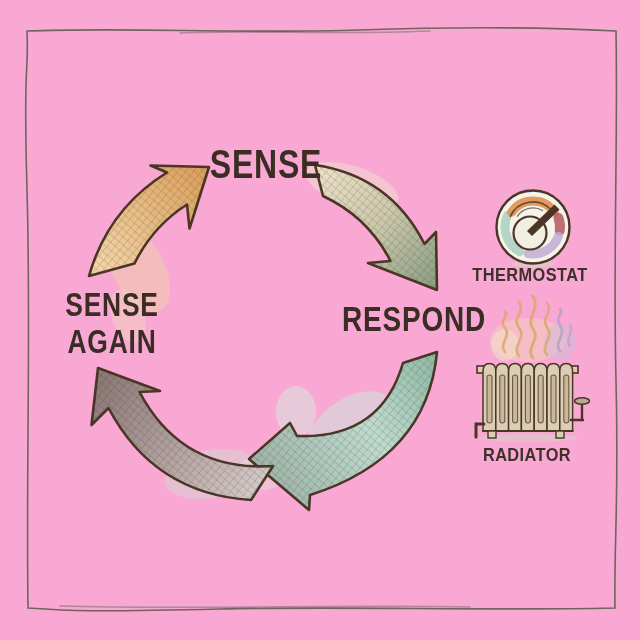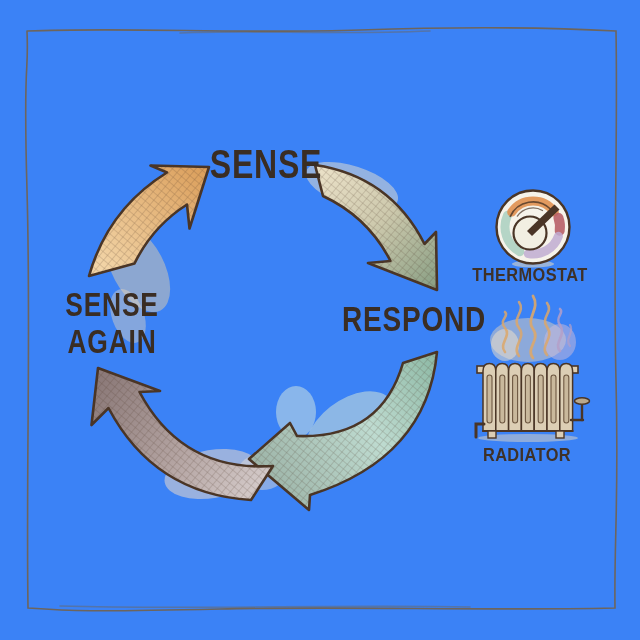--- a/index.html
+++ b/index.html
@@ -1,17 +1,17 @@
 <!DOCTYPE html>
 <html><head>
 <meta charset="utf-8">
 <style>
   html,body{margin:0;padding:0;background:#ffffff;}
   .stage{
-    position:relative;width:640px;height:640px;background:#3b82f6;overflow:hidden;
+    position:relative;width:640px;height:640px;background:#f9a8d4;overflow:hidden;
     font-family:"Liberation Sans",sans-serif;
   }
   .art{position:absolute;left:0;top:0;width:640px;height:640px;}
   .lbl{
     position:absolute;font-weight:700;color:#3a2d23;text-align:center;
     white-space:pre-line;letter-spacing:1px;transform:scaleX(0.8);
   }
   .lbl-sense   {left:156px;top:144px;width:220px;font-size:40px;line-height:40px;}
   .lbl-respond {left:304px;top:301px;width:220px;font-size:35px;line-height:35px;}
   .lbl-again   {left:32px; top:286px;width:160px;font-size:33px;line-height:37px;}

